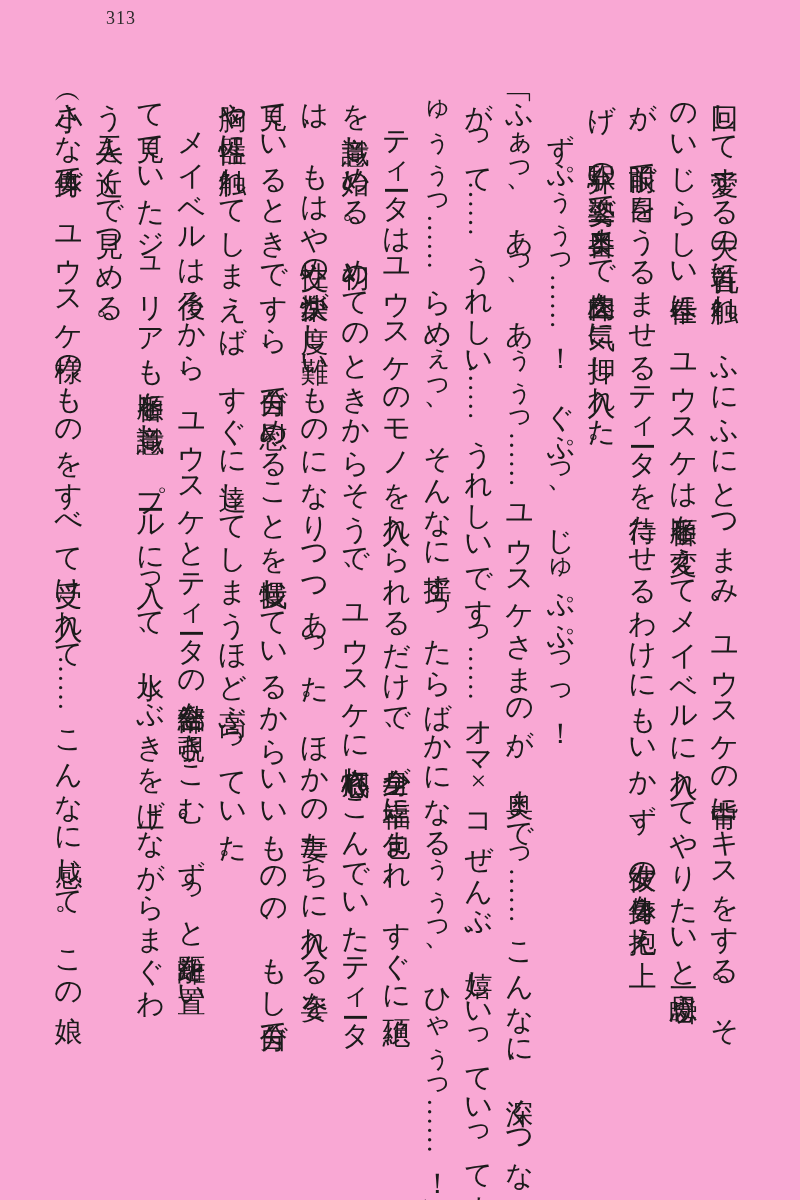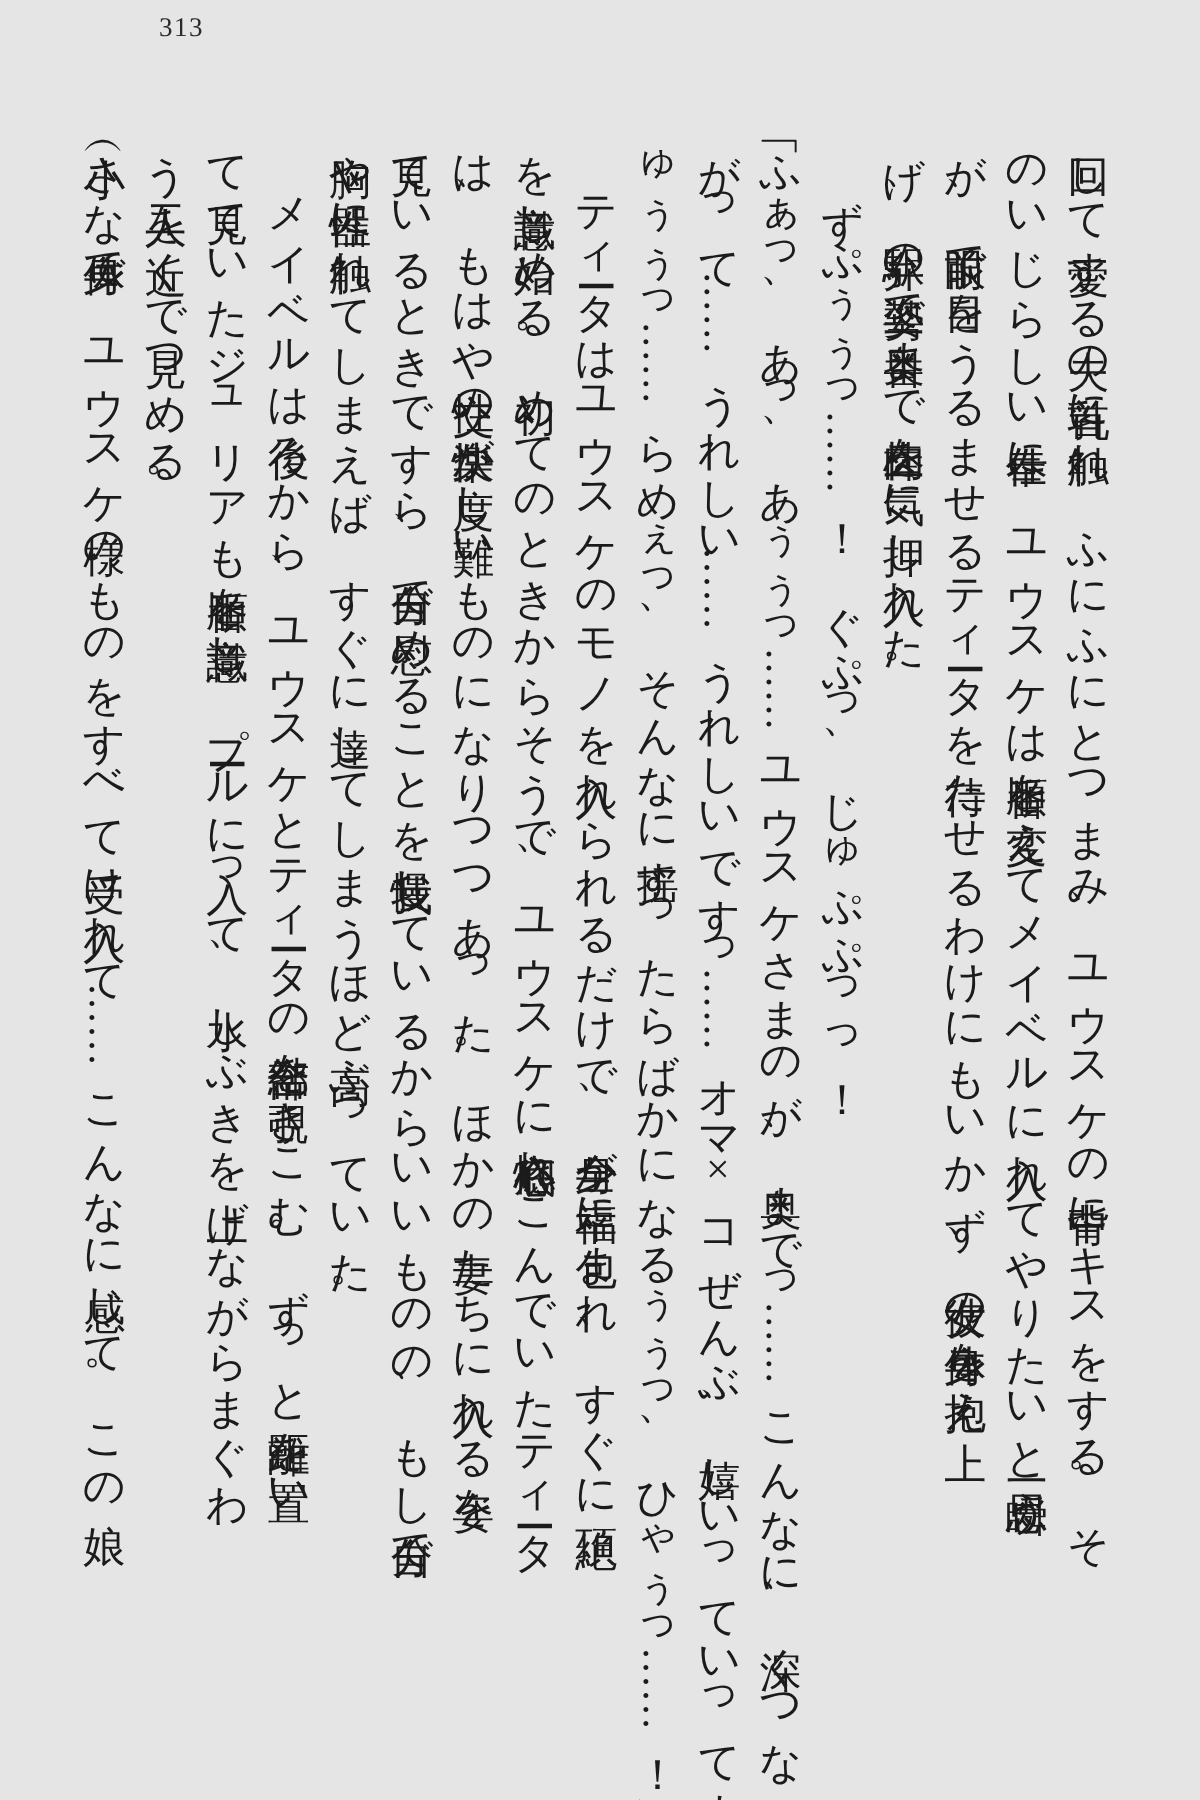--- a/index.html
+++ b/index.html
@@ -7,21 +7,21 @@
     padding: 0;
     width: 800px;
     height: 1200px;
     background: #fcfcfb;
     overflow: hidden;
   }
   .book-page {
     position: relative;
     width: 800px;
     height: 1200px;
-    background: #e5e5e5;
+    background: #f9a8d4;
     font-family: "Liberation Serif", "DejaVu Serif", serif;
     color: #1b1b1b;
   }
   .page-number {
     position: absolute;
     top: 8px;
     left: 106px;
     font-size: 18px;
     letter-spacing: 1px;
     color: #2a2a2a;

